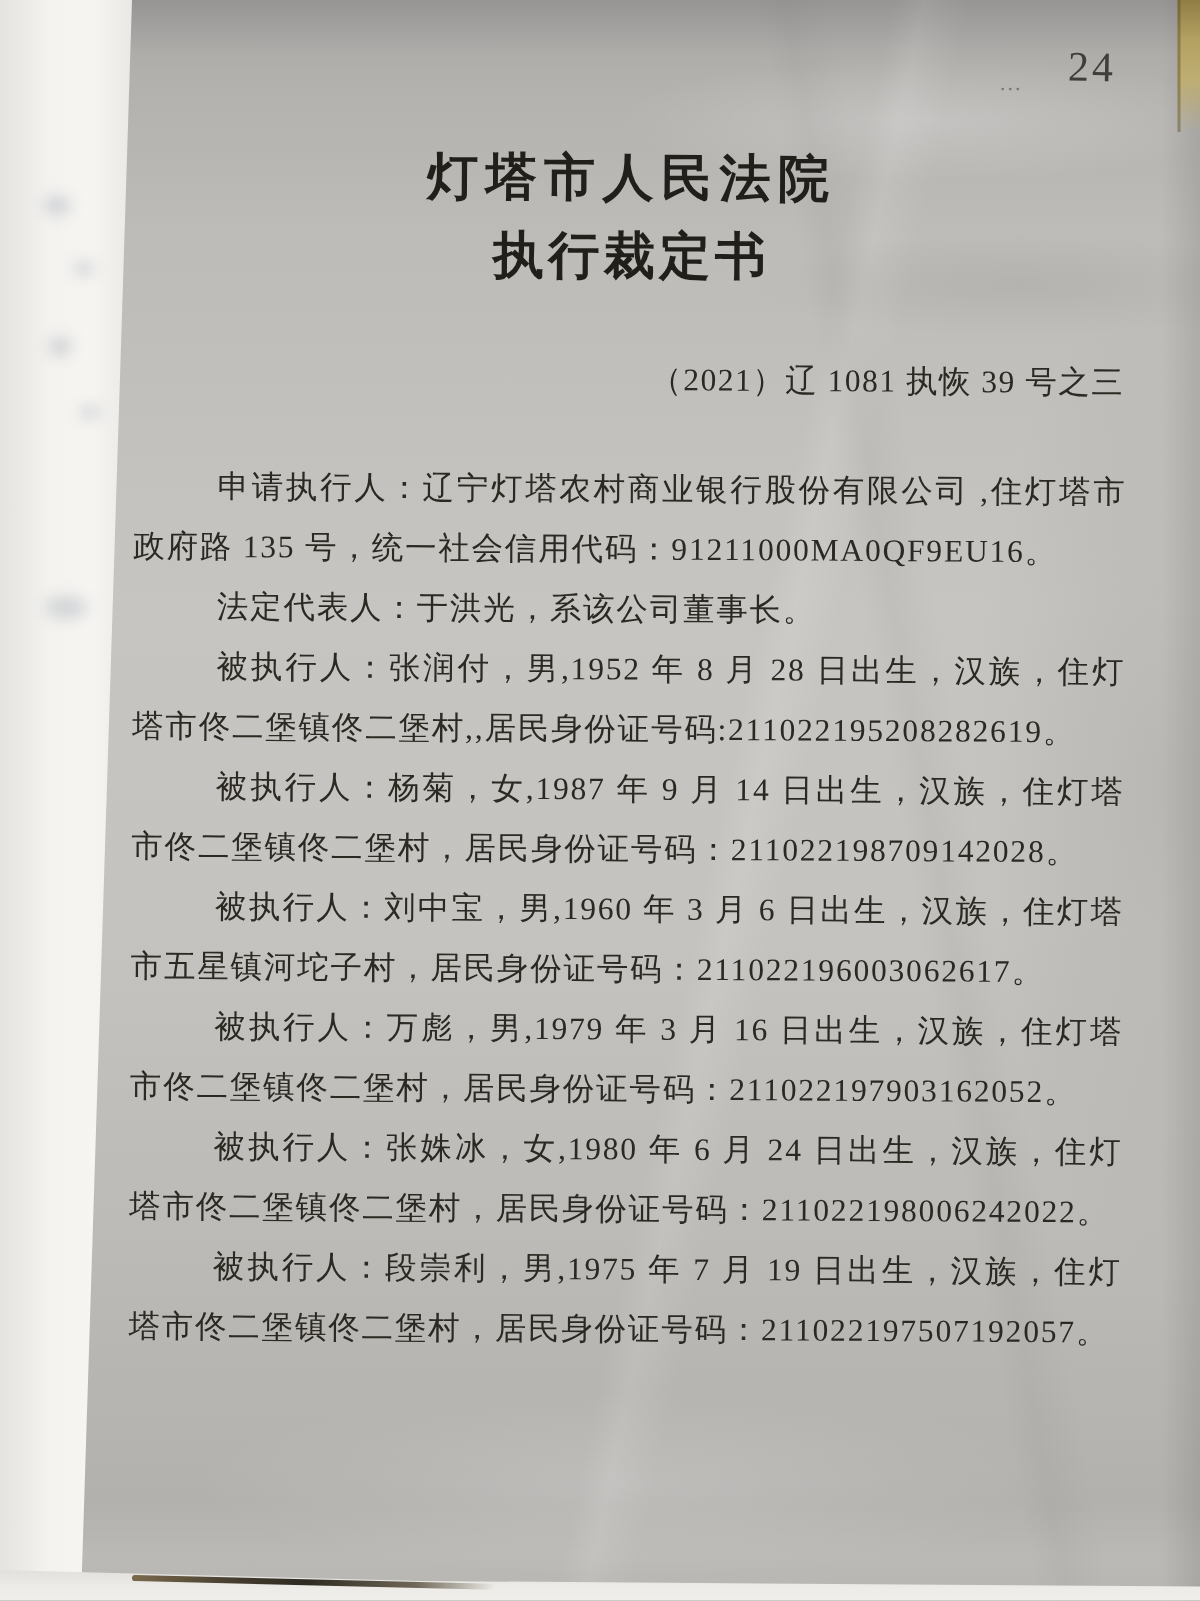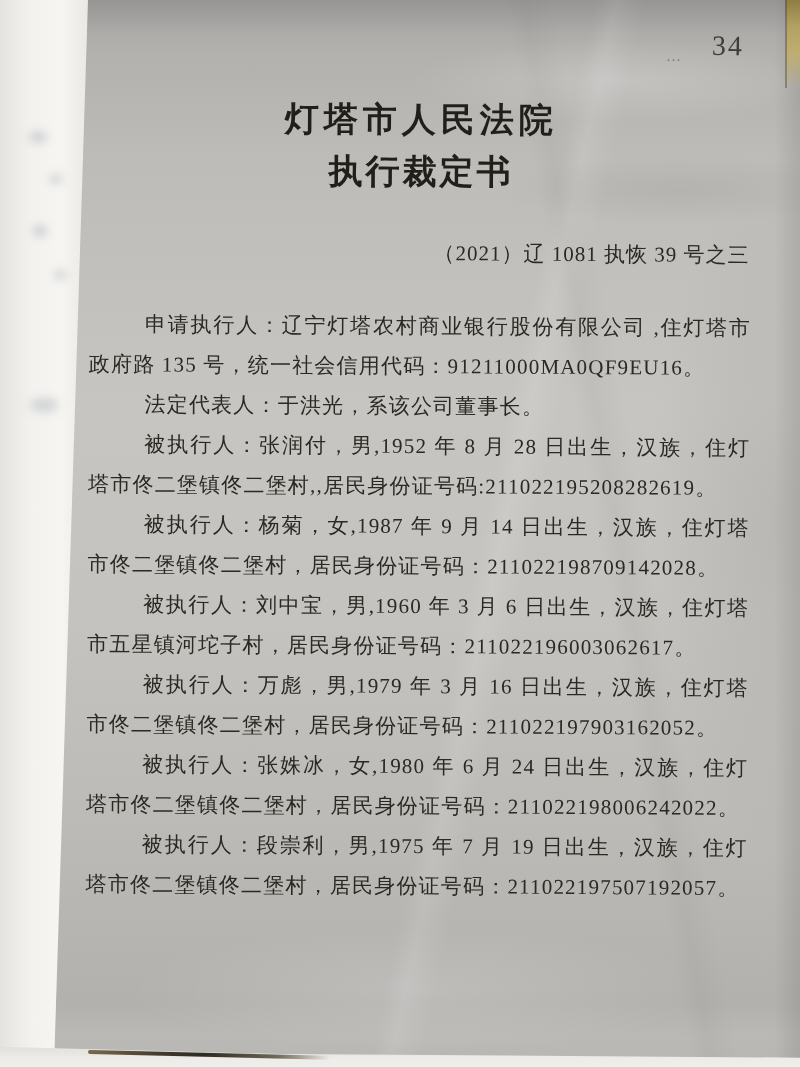--- a/index.html
+++ b/index.html
@@ -105,21 +105,21 @@
 
 <div class="photo">
   <div class="paper"></div>
   <div class="left-strip"></div>
   <div class="bleed"></div>
   <div class="tan-sliver"></div>
   <div class="bottom-strip"></div>
   <div class="desk-edge"></div>
 
   <span class="corner-dots">…</span>
-  <span class="pageno">34</span>
+  <span class="pageno">24</span>
 
   <div class="doc">
     <h1 class="court-name">灯塔市人民法院</h1>
     <h2 class="doc-type">执行裁定书</h2>
     <div class="caseno">（2021）辽 1081 执恢 39 号之三</div>
     <div class="body-text">
       <p>申请执行人：辽宁灯塔农村商业银行股份有限公司 ,住灯塔市政府路 135 号，统一社会信用代码：91211000MA0QF9EU16。</p>
       <p>法定代表人：于洪光，系该公司董事长。</p>
       <p>被执行人：张润付，男,1952 年 8 月 28 日出生，汉族，住灯塔市佟二堡镇佟二堡村,,居民身份证号码:211022195208282619。</p>
       <p>被执行人：杨菊，女,1987 年 9 月 14 日出生，汉族，住灯塔市佟二堡镇佟二堡村，居民身份证号码：211022198709142028。</p>

